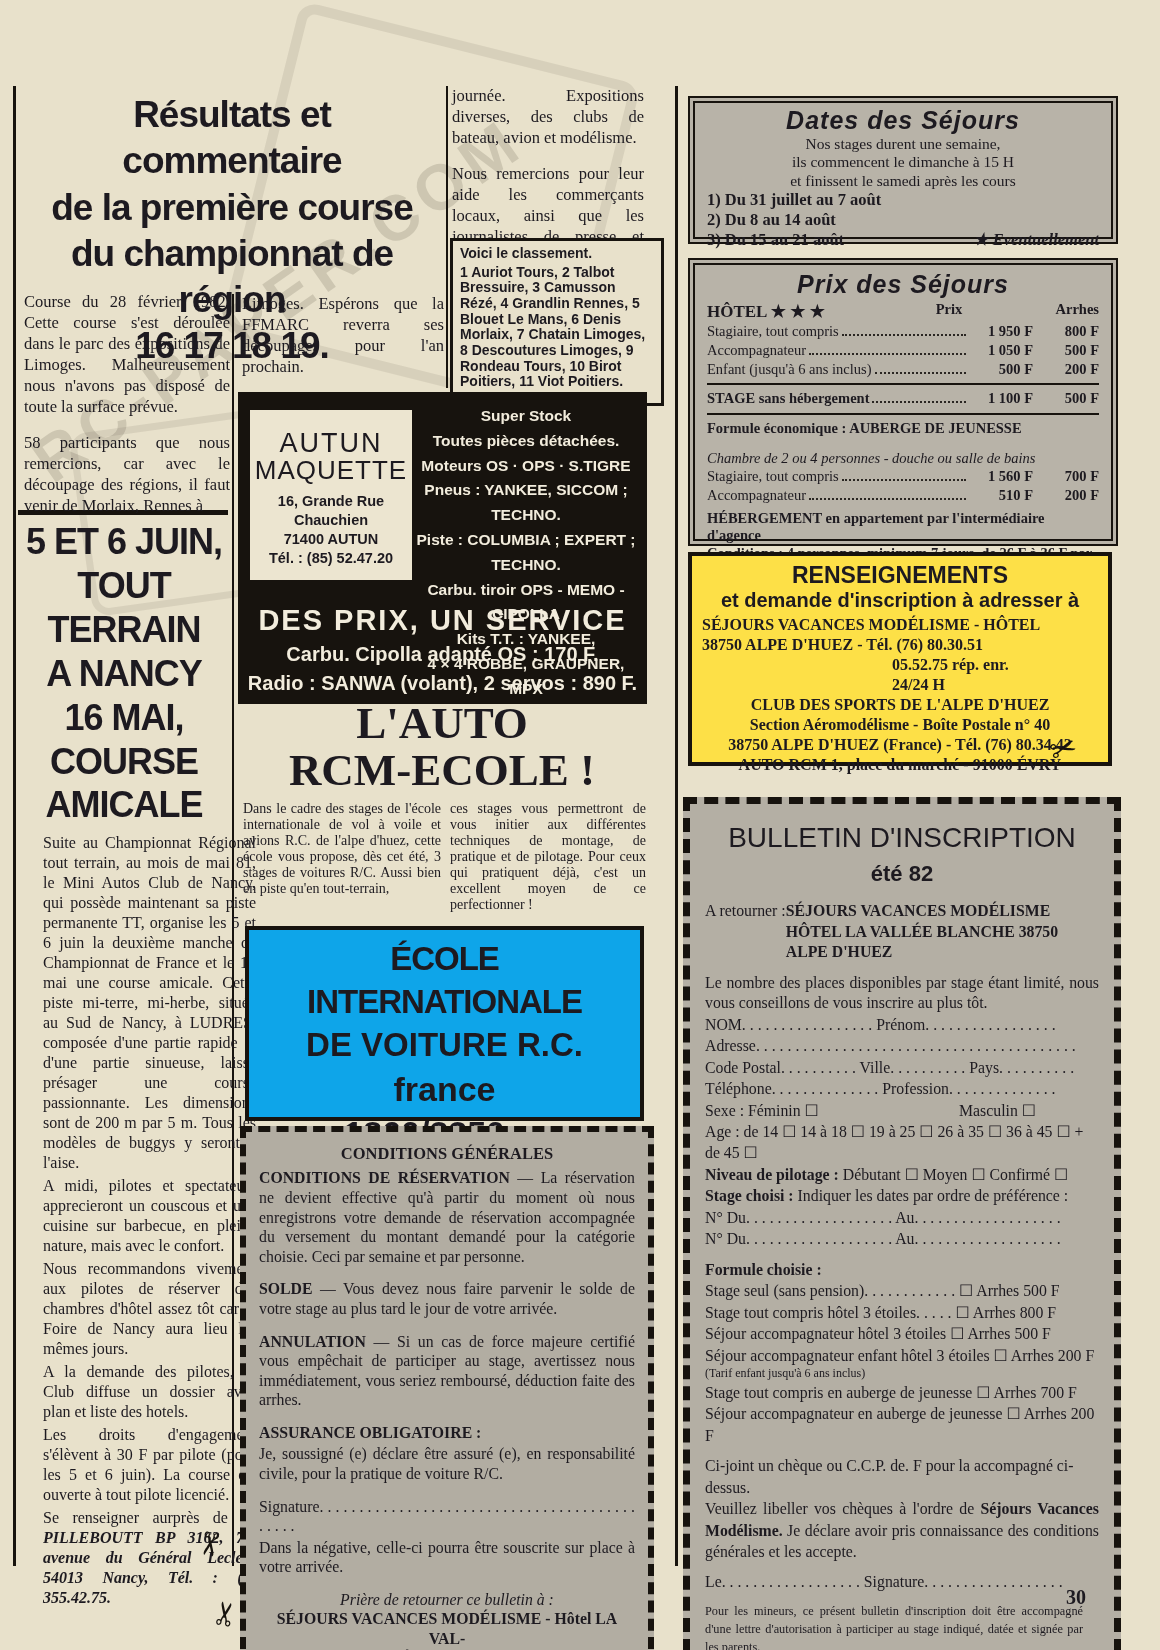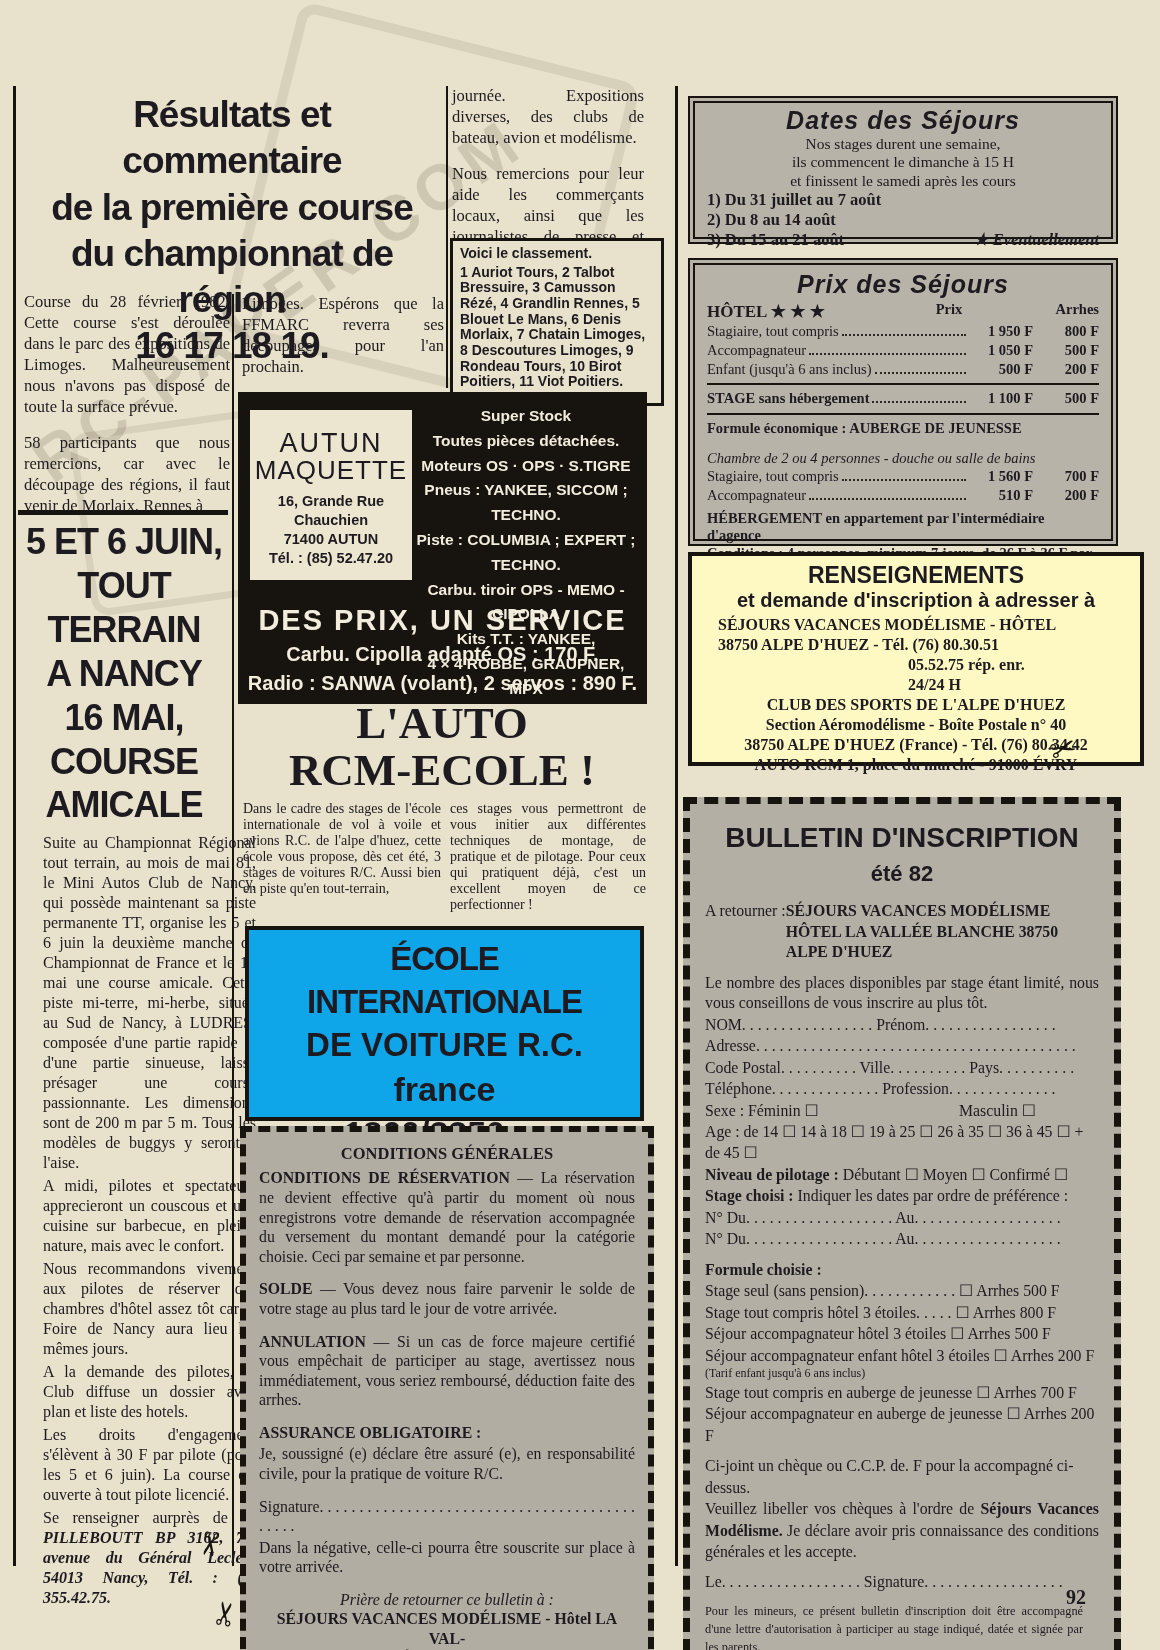--- a/index.html
+++ b/index.html
@@ -89,31 +89,31 @@
   .prix .hdr .h3{width:75px;text-align:right;font-size:14.5px;}
   .prow{display:flex;align-items:baseline;line-height:1.32;}
   .prow .lbl{white-space:nowrap;}
   .prow .leader{flex:1;border-bottom:2px dotted #2a2622;margin:0 3px 3px 3px;min-width:10px;}
   .prow .v1{width:64px;text-align:right;font-weight:bold;white-space:nowrap;}
   .prow .v2{width:66px;text-align:right;font-weight:bold;white-space:nowrap;}
   .prix .hline{height:2px;background:#17130e;margin:4px 0;}
   .prix .sect{font-weight:bold;margin-top:5px;}
   .prix .plain{margin-top:13px;font-style:italic;}
 
-  .rens{left:688px;top:552px;width:396px;height:192px;border:4px solid #17130e;background:#fef9c3;
-      padding:7px 26px;}
+  .rens{left:688px;top:552px;width:396px;height:192px;border:4px solid #17130e;background:#fde047;
+      padding:7px 10px;}
   .rens .t1{font-family:"Liberation Sans",sans-serif;font-weight:bold;font-size:23px;text-align:center;line-height:1.1;}
   .rens .t2{font-family:"Liberation Sans",sans-serif;font-weight:bold;font-size:20px;text-align:center;line-height:1.2;margin-bottom:3px;}
   .rens .ln{font-weight:bold;font-size:16px;line-height:1.25;}
   .rens .ind{padding-left:190px;}
   .rens .cc{text-align:center;}
 
   .bulletin{left:683px;top:797px;width:394px;height:839px;border:7px dashed #17130e;
       background:#b4afa4;padding:12px 15px;font-size:15.8px;line-height:1.3;}
-  .bulletin .ttl{font-family:"Liberation Sans",sans-serif;font-weight:bold;font-size:28px;text-align:center;margin-top:4px;}
+  .bulletin .ttl{font-family:"Liberation Sans",sans-serif;font-weight:normal;font-size:28px;text-align:center;margin-top:4px;}
   .bulletin .sub{font-family:"Liberation Sans",sans-serif;font-weight:bold;font-size:22px;text-align:center;margin:4px 0 12px 0;}
   .retourner{display:flex;}
   .retourner .lab{white-space:nowrap;}
   .retourner .blk{font-weight:bold;}
   .bulletin .intro{margin-top:10px;text-align:justify;}
   .fline{line-height:1.36;}
   .sexe{display:flex;width:84%;justify-content:space-between;}
   .bulletin .sect{font-weight:bold;}
   .bulletin .gap{height:9px;}
   .tarif{font-size:12px;}
@@ -361,15 +361,15 @@
     <div class="smallprint">
       <p>Pour les mineurs, ce présent bulletin d'inscription doit être accompagné d'une lettre d'autorisation à participer au stage indiqué, datée et signée par les parents.</p>
       <p>Pour les mineurs de − de 14 ans, un contact avec les parents est nécessaire avant l'inscription.</p>
     </div>
   </div>
 
   <div class="abs scissors" style="left:1050px;top:733px;transform:rotate(-18deg);">✂</div>
   <div class="abs scissors" style="left:196px;top:1528px;transform:rotate(100deg);">✂</div>
   <div class="abs scissors" style="left:212px;top:1598px;transform:rotate(-80deg);">✂</div>
 
-  <div class="abs pageno">92</div>
+  <div class="abs pageno">30</div>
 
 </div>
 
 </body></html>

